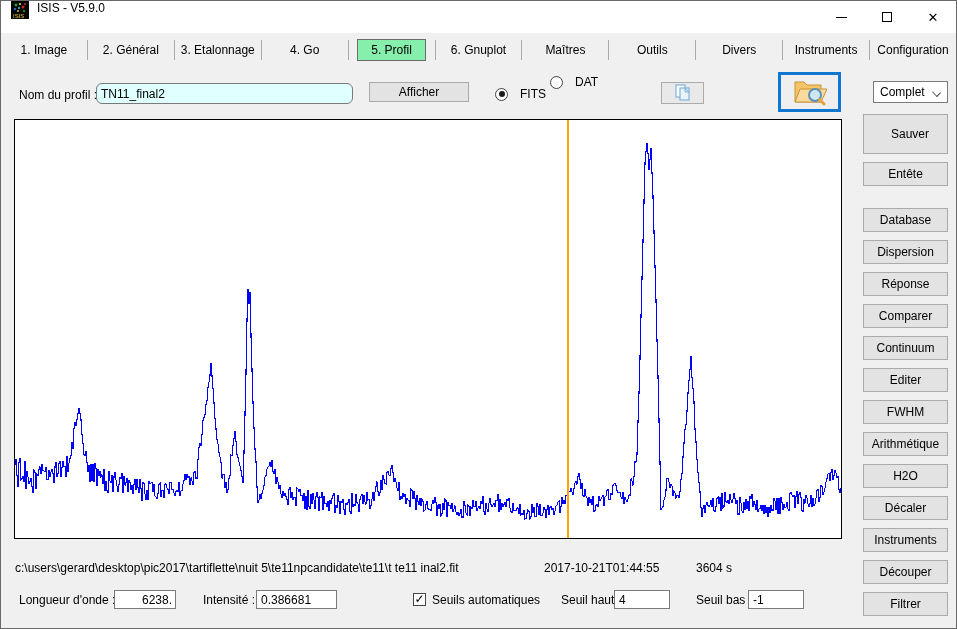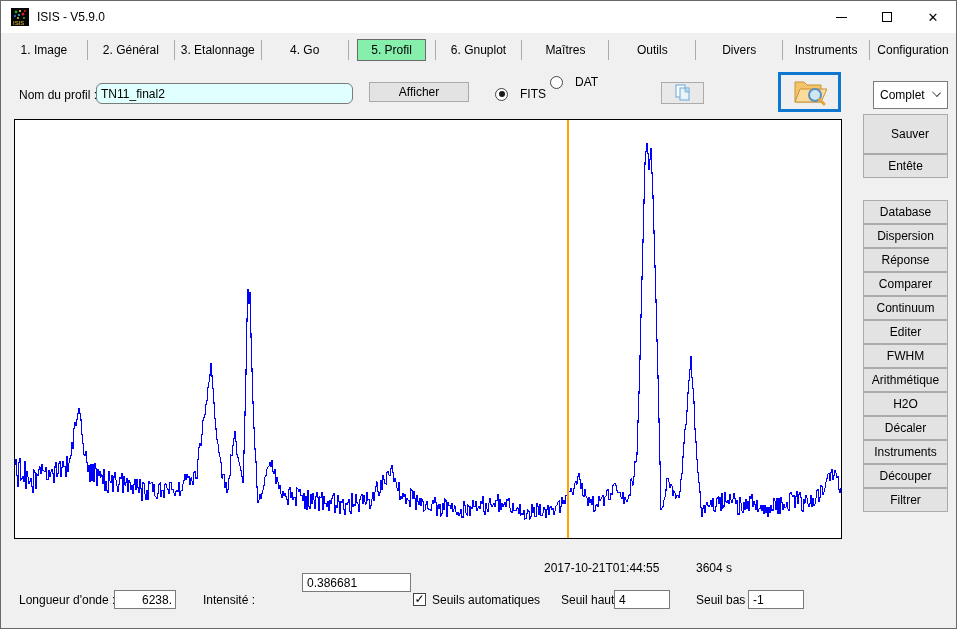--- a/index.html
+++ b/index.html
@@ -3,50 +3,50 @@
 <meta charset="utf-8">
 <style>
   * { margin:0; padding:0; box-sizing:border-box; }
   html,body { width:957px; height:629px; font-family:"Liberation Sans", sans-serif; }
   .window {
     position:relative; width:957px; height:629px;
     background:#f0f0f0; border:1px solid #696969; overflow:hidden;
     font-size:12px; color:#000;
   }
   
-  .titlebar { position:absolute; left:0; top:0; width:100%; height:32px; background:#ffffff; display:flex; align-items:center; }
+  .titlebar { position:absolute; left:0; top:0; width:100%; height:32px; background:#ffffff; display:flex; align-items:flex-start; }
   .app-icon { width:18px; height:18px; margin-left:10px; }
   .title-text { margin-left:8px; font-size:12px; }
   .win-controls { position:absolute; right:0; top:0; height:32px; display:flex; }
   .win-btn { width:46px; height:32px; display:flex; align-items:center; justify-content:center; background:#fff; }
   .glyph-min { width:11px; height:1px; background:#000; display:block; }
   .glyph-max { width:10px; height:10px; border:1px solid #000; display:block; }
   .glyph-close { font-size:13px; line-height:1; }
   
   .tabbar { position:absolute; left:0; top:34px; width:100%; height:30px; display:flex; align-items:center; }
   .tab { flex:1; text-align:center; white-space:nowrap; cursor:default; }
   .tab-divider { width:1px; height:20px; background:#aaaaaa; }
   .tab-box { display:inline-block; border:1px solid #6b6b6b; background:#86efac; padding:3px 13px; }
   
   .lbl { position:absolute; white-space:nowrap; }
   .txtbox { position:absolute; border:1px solid #7a7a7a; background:#fff; font-size:12px; padding:2px 4px; font-family:"Liberation Sans",sans-serif; }
   .btn { position:absolute; background:#e3e3e3; border:1px solid #aaaaaa; font-size:12px; display:flex; align-items:center; justify-content:center; cursor:default; }
   .radio { position:absolute; display:flex; align-items:center; gap:12px; }
   .radio-circle { width:13px; height:13px; border-radius:50%; border:1px solid #454545; background:#fff; display:flex; align-items:center; justify-content:center; }
   .radio-dot { width:6px; height:6px; border-radius:50%; background:#1a1a1a; display:none; }
   .radio.checked .radio-dot { display:block; }
-  .combo { position:absolute; left:872px; top:80px; width:75px; height:28px; border:1px solid #7a7a7a; background:#fff; display:flex; align-items:center; padding-left:6px; }
+  .combo { position:absolute; left:872px; top:80px; width:75px; height:22px; border:1px solid #7a7a7a; background:#fff; display:flex; align-items:center; padding-left:6px; }
   .combo-arrow { position:absolute; right:7px; top:7px; width:7px; height:7px; border-right:1px solid #444; border-bottom:1px solid #444; transform:rotate(45deg) scale(1,0.8); }
   .iconbtn-copy { position:absolute; left:660px; top:81px; width:43px; height:22px; background:#e9e9e9; border:1px solid #ababab; display:flex; align-items:center; justify-content:center; }
   .iconbtn-folder { position:absolute; left:777px; top:71px; width:63px; height:40px; background:#efefef; border:3px solid #0f77d0; display:flex; align-items:center; justify-content:center; }
   
   .chart-frame { position:absolute; left:13px; top:118px; width:828px; height:420px; background:#ffffff; border:1px solid #000; }
   
   .sidebar { position:absolute; left:862px; top:113px; width:85px; }
-  .side-btn { width:85px; height:24px; background:#e3e3e3; border:1px solid #aaaaaa; font-size:12px; display:flex; align-items:center; justify-content:center; cursor:default; }
+  .side-btn { width:85px; height:24px; background:#e3e3e3; border:1px solid #aaaaaa; font-size:12px; display:flex; align-items:center; justify-content:center; margin-top:8px; cursor:default; }
   .side-btn:nth-child(1) { height:40px; margin-top:0;padding-left:9px; }
   .side-btn:nth-child(3) { margin-top:22px; }
   
   .checkbox { position:absolute; left:412px; top:592px; width:13px; height:13px; border:1px solid #454545; background:#fff; font-size:12px; line-height:11px; text-align:center; }
 </style>
 </head>
 <body>
 
 <div class="window">
 
@@ -156,27 +156,28 @@
       <div class="side-btn">Editer</div>
       <div class="side-btn">FWHM</div>
       <div class="side-btn">Arithmétique</div>
       <div class="side-btn">H2O</div>
       <div class="side-btn">Décaler</div>
       <div class="side-btn">Instruments</div>
       <div class="side-btn">Découper</div>
       <div class="side-btn">Filtrer</div>
     </div>
 
+  <span class="lbl" style="left:14px; top:560px;">c:\users\gerard\desktop\pic2017\tartiflette\nuit 5\te11npcandidate\te11\t te11 inal2.fit</span>
   <span class="lbl" style="left:543px; top:560px;">2017-10-21T01:44:55</span>
   <span class="lbl" style="left:695px; top:560px;">3604 s</span>
 
   <span class="lbl" style="left:18px; top:592px;">Longueur d'onde :</span>
   <input class="txtbox" style="left: 113px; top: 589px; width: 62px; height: 19px; padding-left: 27px;" value="6238.500">
   <span class="lbl" style="left:202px; top:592px;">Intensité :</span>
-  <input class="txtbox" style="left: 255px; top: 572px; width: 109px; height: 19px; margin-left: 46px;" value="0.386681">
+  <input class="txtbox" style="left: 255px; top: 589px; width: 81px; height: 19px;" value="0.386681">
 
   <div class="checkbox" id="auto-checkbox">✓</div>
   <span class="lbl" style="left:431px; top:592px;">Seuils automatiques</span>
 
   <span class="lbl" style="left:560px; top:592px;">Seuil haut :</span>
   <input class="txtbox" style="left: 613px; top: 589px; width: 56px; height: 19px;" value="4">
   <span class="lbl" style="left:695px; top:592px;">Seuil bas :</span>
   <input class="txtbox" style="left: 747px; top: 589px; width: 56px; height: 19px;" value="-1">
 
 </div>

